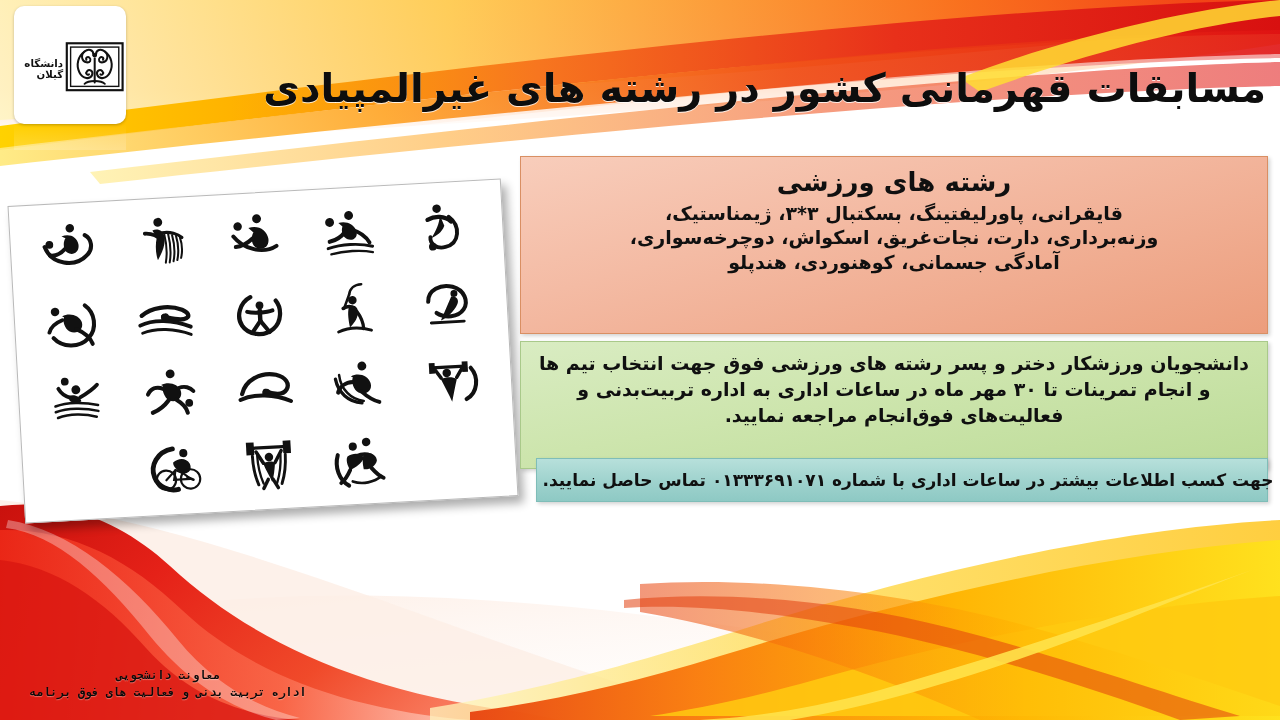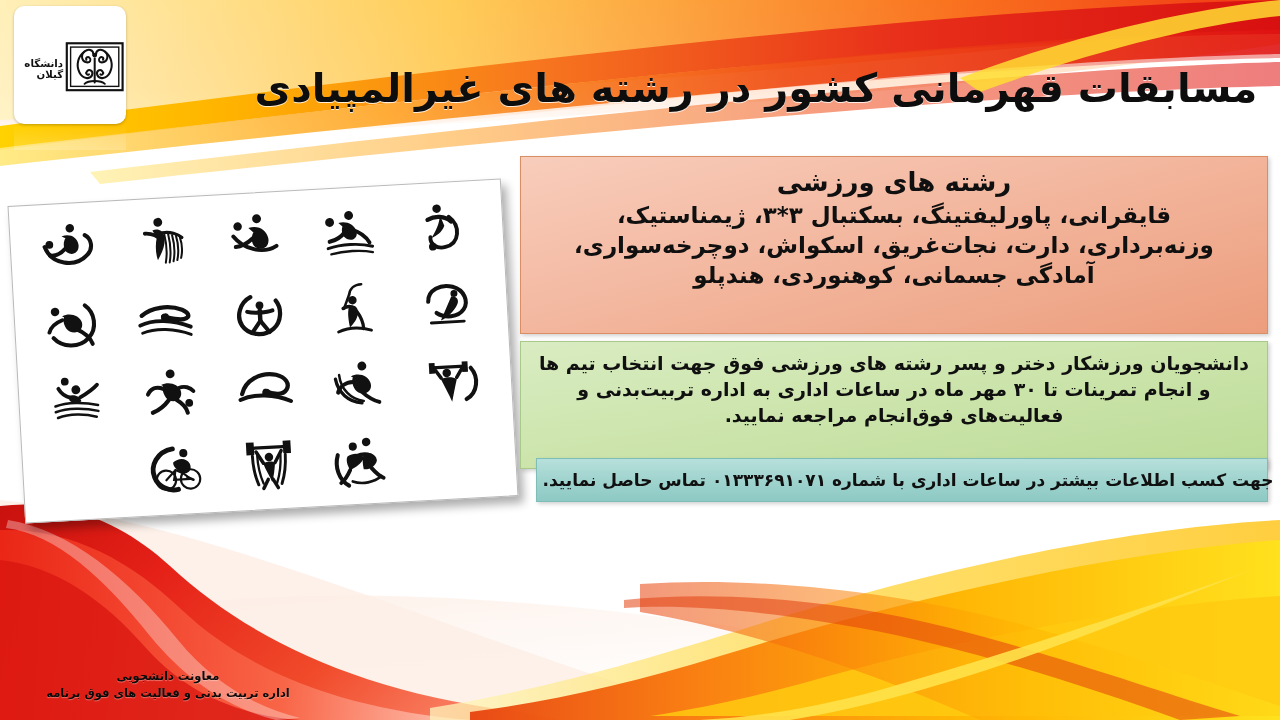--- a/index.html
+++ b/index.html
@@ -29,21 +29,20 @@
   }
   .logo-reflection{
     position:absolute;left:14px;top:124px;width:112px;height:26px;
     background:linear-gradient(180deg,rgba(255,255,255,.55),rgba(255,255,255,0));
     transform:scaleY(-1);opacity:.35;z-index:5;pointer-events:none;
   }
 
   
   .title{
     position:absolute;right:14px;top:66px;width:1020px;
-    text-align:center;
     font-size:40px;font-weight:bold;color:#0d0d0d;
     line-height:1.12;
     z-index:7;
     font-family:"DejaVu Sans","Liberation Sans",sans-serif;
     text-shadow:0 1px 0 rgba(255,255,255,.8);
     white-space:nowrap;
   }
 
   
   .pic-card{
@@ -71,21 +70,21 @@
   }
   .box-sports{
     left:520px;top:156px;width:748px;height:178px;
     background:linear-gradient(165deg,#f8cdbb 0%,#f4bba4 38%,#ec9d7c 100%);
     border:1px solid #d98f63;
     box-shadow:2px 2px 4px rgba(0,0,0,.18);
     padding:9px 14px 20px;
     line-height:1.30;
   }
   .box-sports .bx-head{font-size:26px;margin-bottom:1px;}
-  .box-sports .bx-line{font-size:23px;white-space:nowrap;}
+  .box-sports .bx-line{font-size:19px;white-space:nowrap;}
 
   .box-notice{
     left:520px;top:341px;width:748px;height:128px;
     background:linear-gradient(170deg,#d9ecc2 0%,#cde5ad 45%,#bcdb97 100%);
     border:1px solid #a9c98a;
     box-shadow:2px 2px 4px rgba(0,0,0,.18);
     padding:8px 16px;
     line-height:1.38;
     font-size:19px;
   }
@@ -101,20 +100,21 @@
     padding:0 12px;
   }
   .box-contact .bx-line{white-space:nowrap;padding-left:12px;}
 
   
   .footer{
     position:absolute;left:28px;top:668px;width:280px;
     text-align:center;color:#0a0a0a;font-weight:bold;
     font-size:11.5px;line-height:1.45;z-index:7;
     text-shadow:0 1px 1px rgba(255,255,255,.35);
+    font-family:Liberation Mono, monospace;
   }
 </style>
 </head>
 <body>
 
 <div id="stage">
 
   <svg class="bg-layer" viewBox="0 0 1280 720" preserveAspectRatio="none">
     <defs>
       <linearGradient id="gTop1" x1="0" y1="0" x2="1" y2="0">

